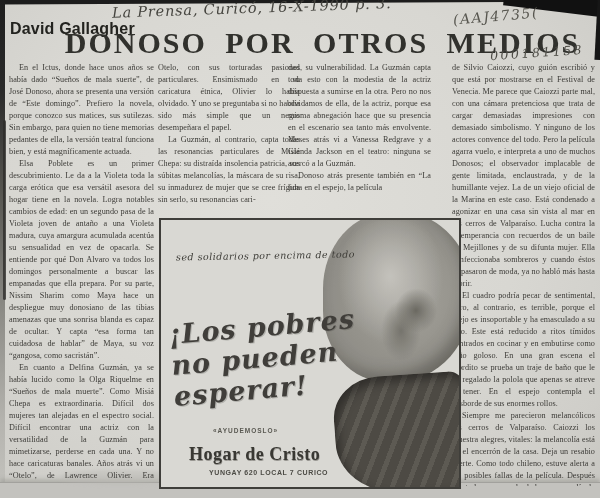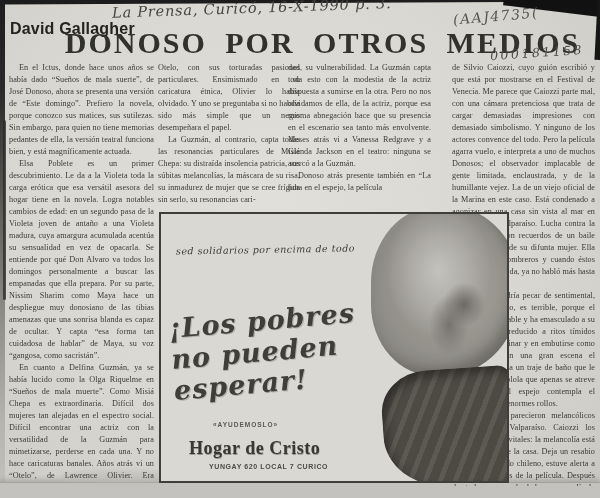--- a/index.html
+++ b/index.html
@@ -37,22 +37,22 @@
   .col{position:absolute;top:62px;font-size:8.2px;line-height:12px;text-align:justify;
     color:#3c3b37;overflow:hidden;letter-spacing:.05px;}
   .col p{margin:0;text-indent:10px;}
   .col p.cont{text-indent:0;}
   #col1{left:9px;width:145px;height:420px;}
   #col2{left:158px;width:142px;height:142px;}
   #col3{left:288px;width:143px;height:142px;}
   #col4{left:452px;width:143px;height:424px;}
 
   
-  .ad{position:absolute;left:159px;top:212px;width:298px;height:267px;
-    border:2px solid #3f3e3a;background:#d9d8d3;overflow:hidden;padding-left:48px;}
+  .ad{position:absolute;left:159px;top:218px;width:298px;height:267px;
+    border:2px solid #3f3e3a;background:#d9d8d3;overflow:hidden;}
   .ad-tagline{position:absolute;left:15px;top:30px;font-family:"DejaVu Serif",serif;font-style:italic;
     font-size:9.5px;color:#3e3d38;transform:rotate(-1deg);letter-spacing:.5px;white-space:nowrap;}
   .ad-portrait{position:absolute;right:-14px;top:-8px;width:150px;height:170px;
     border-radius:48% 52% 55% 45%;
     background:
       radial-gradient(ellipse at 62% 58%, #69675f 0%, rgba(105,103,95,0) 16%),
       radial-gradient(ellipse at 52% 70%, #75736b 0%, rgba(117,115,107,0) 18%),
       radial-gradient(ellipse at 45% 38%, #c7c5bf 0%, rgba(199,197,191,0) 45%),
       radial-gradient(ellipse at 55% 50%, #a5a39c 0%, #8f8d86 70%, #a3a19a 100%);
     box-shadow:inset -6px -8px 14px rgba(70,68,62,.5);filter:contrast(.95);}

